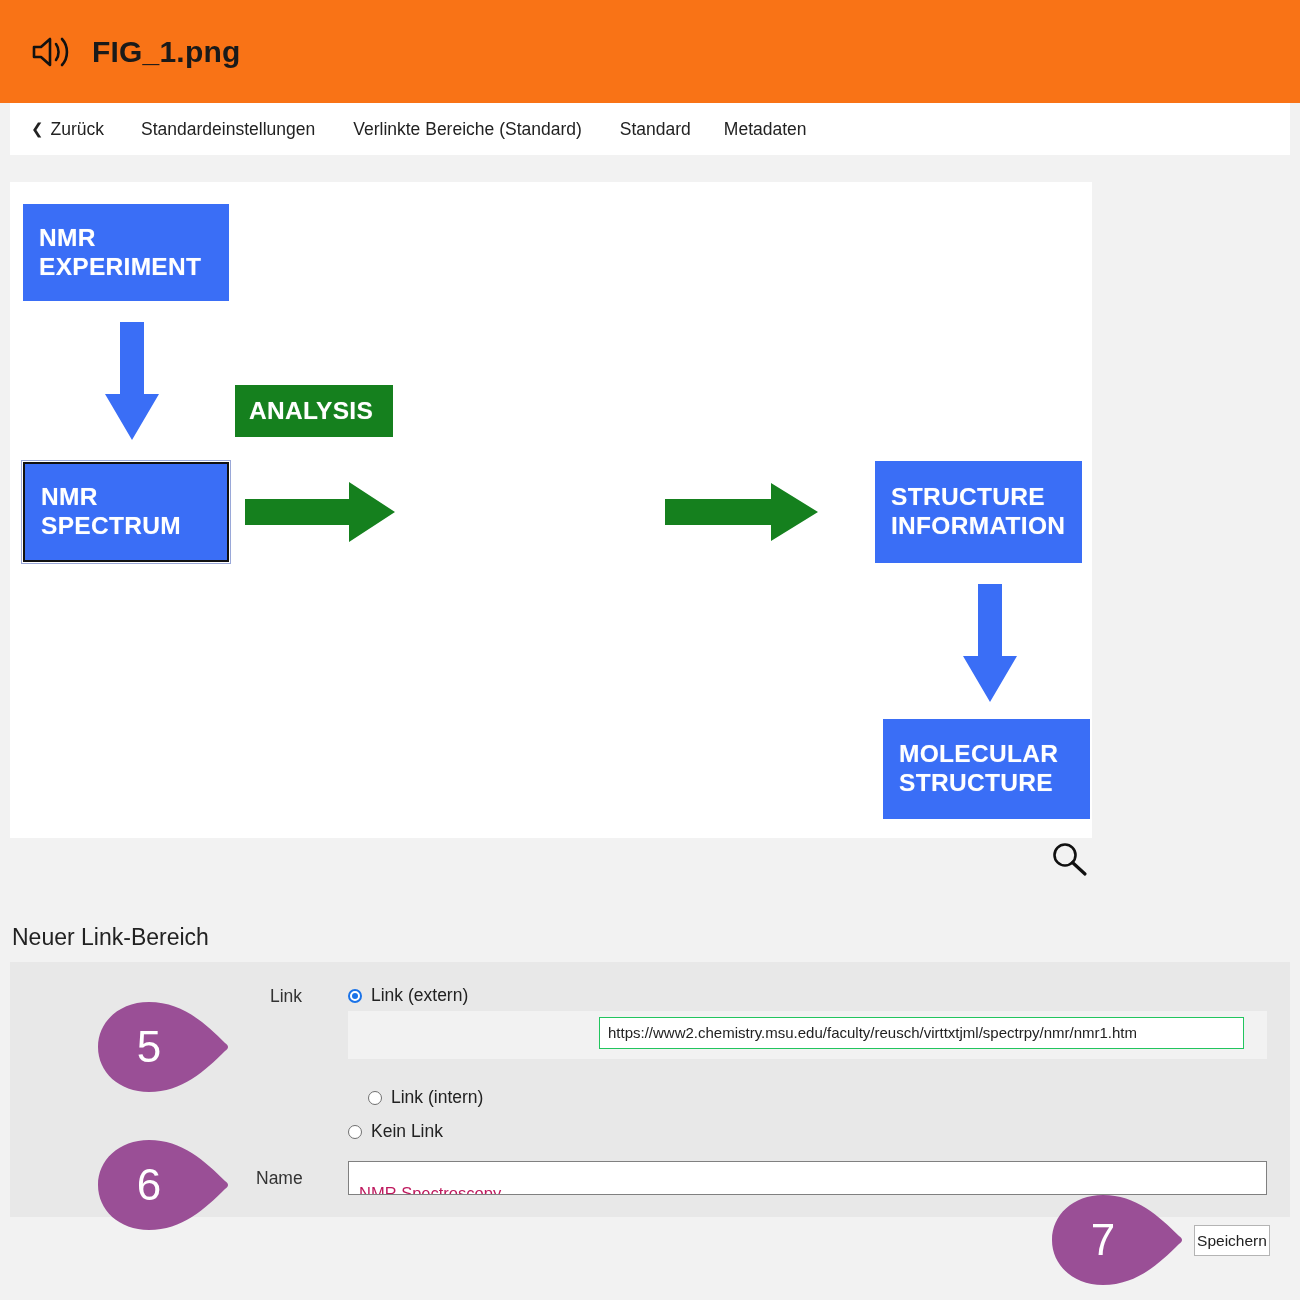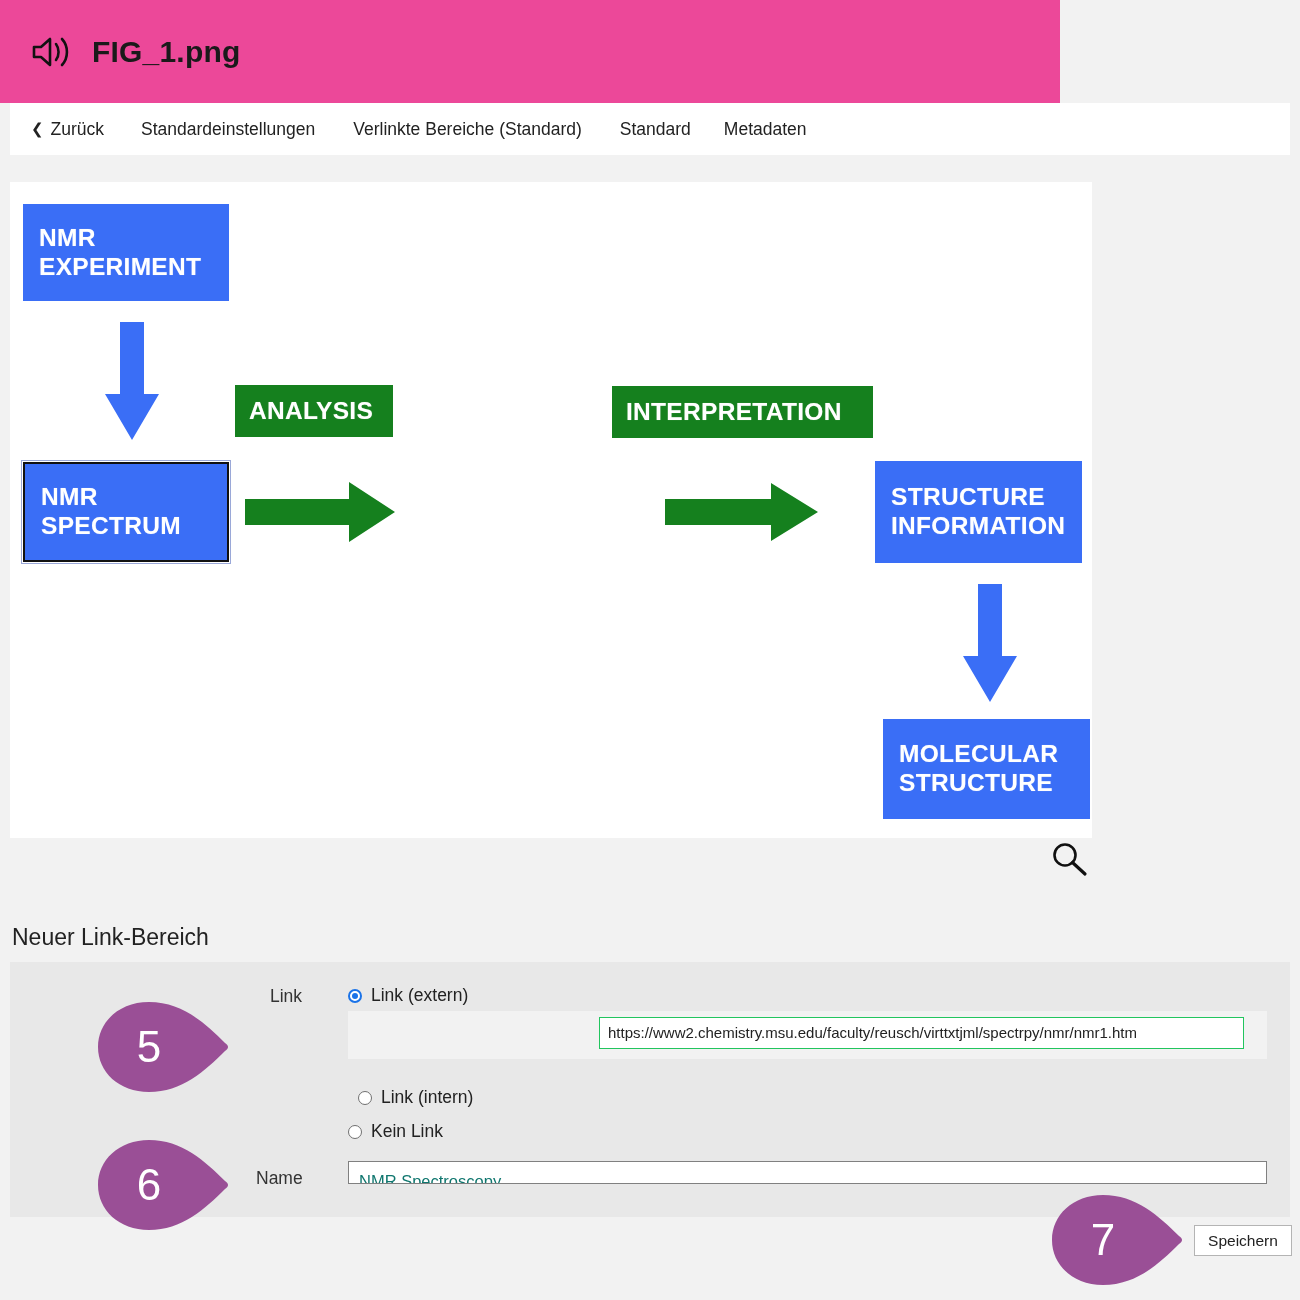--- a/index.html
+++ b/index.html
@@ -13,23 +13,23 @@
     font-family: "Liberation Sans", sans-serif;
     color: #222222;
     overflow: hidden;
     position: relative;
   }
 
   
   .header {
     position: absolute;
     left: 0; top: 0;
-    width: 1060px;
+    width: 1300px;
     height: 103px;
-    background: #ec4899;
+    background: #f97316;
     display: flex;
     align-items: center;
     padding-left: 30px;
     box-sizing: border-box;
   }
   .speaker-icon {
     width: 44px;
     height: 36px;
     flex: 0 0 auto;
     margin-right: 18px;
@@ -170,21 +170,21 @@
   #label-name { left: 256px; top: 1168px; }
 
   .radio-row {
     position: absolute;
     display: flex;
     align-items: center;
     gap: 9px;
     cursor: pointer;
   }
   #radio-extern { left: 348px; top: 985px; }
-  #radio-intern { left: 358px; top: 1087px; }
+  #radio-intern { left: 368px; top: 1087px; }
   #radio-kein   { left: 348px; top: 1121px; }
   .radio-mark {
     width: 14px; height: 14px;
     border-radius: 50%;
     border: 1.5px solid #707070;
     background: #ffffff;
     box-sizing: border-box;
     position: relative;
     flex: 0 0 auto;
   }
@@ -229,38 +229,38 @@
     white-space: nowrap;
     overflow: hidden;
     text-overflow: clip;
     line-height: 30px;
     cursor: text;
   }
   .name-input {
     position: absolute;
     left: 348px; top: 1161px;
     width: 919px;
-    height: 23px;
+    height: 33px;
     background: #ffffff;
     border: 1px solid #808080;
     box-sizing: border-box;
     font-family: "Liberation Sans", sans-serif;
     font-size: 16.5px;
-    color: #0f766e;
-    padding: 4px 10px;
+    color: #be185d;
+    padding: 16px 10px;
     line-height: 31px;
     white-space: nowrap;
     overflow: hidden;
     cursor: text;
   }
 
   .save-button {
     position: absolute;
     left: 1194px; top: 1225px;
-    width: 98px;
+    width: 76px;
     height: 31px;
     background: #ffffff;
     border: 1px solid #b4b4b4;
     box-sizing: border-box;
     font-family: "Liberation Sans", sans-serif;
     font-size: 15.5px;
     color: #222222;
     display: flex;
     align-items: center;
     justify-content: center;
@@ -328,23 +328,20 @@
     <div class="node blue selected" id="n-spectrum">
       <span class="ln">NMR</span>
       <span class="ln">SPECTRUM</span>
     </div>
 
     <div class="node green" id="n-analysis">
       <span class="ln">ANALYSIS</span>
     </div>
 
 
-    <div class="node green" id="n-interp">
-      <span class="ln">INTERPRETATION</span>
-    </div>
 
     <div class="node blue" id="n-structinfo">
       <span class="ln">STRUCTURE</span>
       <span class="ln">INFORMATION</span>
     </div>
 
     <div class="node blue" id="n-molstruct">
       <span class="ln">MOLECULAR</span>
       <span class="ln">STRUCTURE</span>
     </div>

